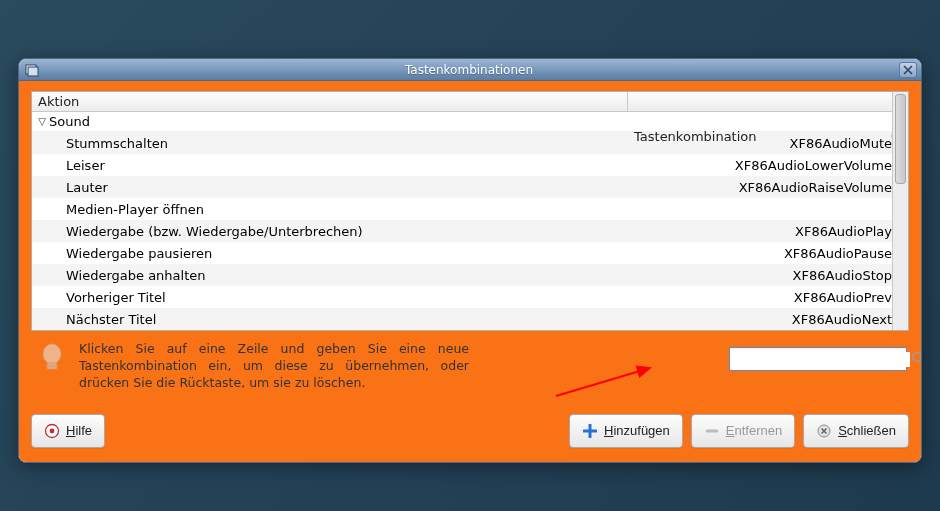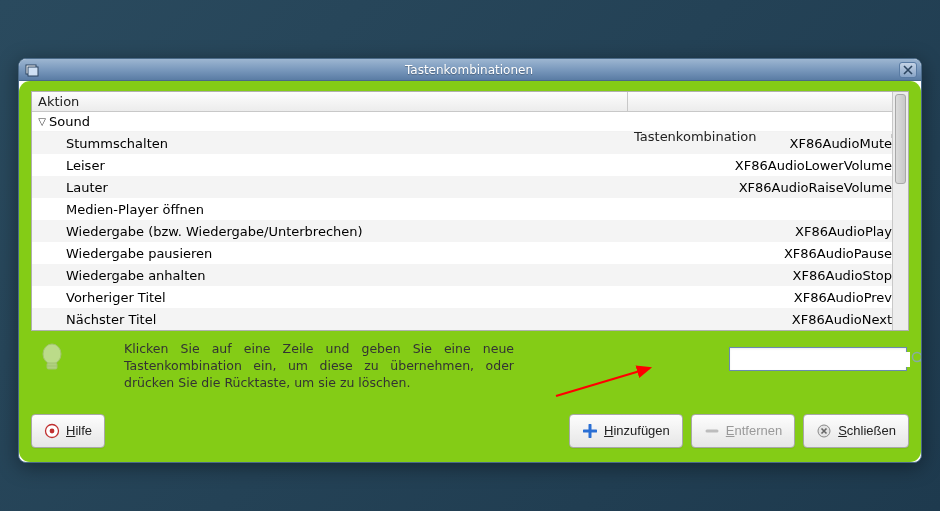--- a/index.html
+++ b/index.html
@@ -45,22 +45,21 @@
   border: 1px solid #5a7ca4;
   border-radius: 3px;
   display: flex; align-items: center; justify-content: center;
   font-size: 10px; color: #2c4560;
   cursor: pointer;
 }
 .content {
   flex: 1;
   padding: 10px 12px 12px 12px;
   display: flex; flex-direction: column;
-  background: #84cc16;
-  border-radius: 11px;
+  background: #f97316;
 }
 .table-wrap {
   border: 1px solid #b0b0b0;
   background: #fff;
   flex: 0 0 240px;
   display: flex;
   position: relative;
 }
 .table-inner { flex: 1; overflow: hidden; }
 .table-header {
@@ -122,21 +121,20 @@
   margin-left: 4px;
   opacity: 0.55;
   flex-shrink: 0;
 }
 .hint-text {
   width: 390px;
   font-size: 12.5px;
   color: #333;
   text-align: justify;
   line-height: 1.35;
-  margin-left: 45px;
 }
 .search-box {
   position: absolute;
   right: 2px; top: 6px;
   width: 178px; height: 24px;
   border: 1px solid #6a8ab0;
   background: #fff;
   display: flex; align-items: center;
   padding: 0 4px;
   box-shadow: inset 0 1px 2px rgba(0,0,0,0.08);

